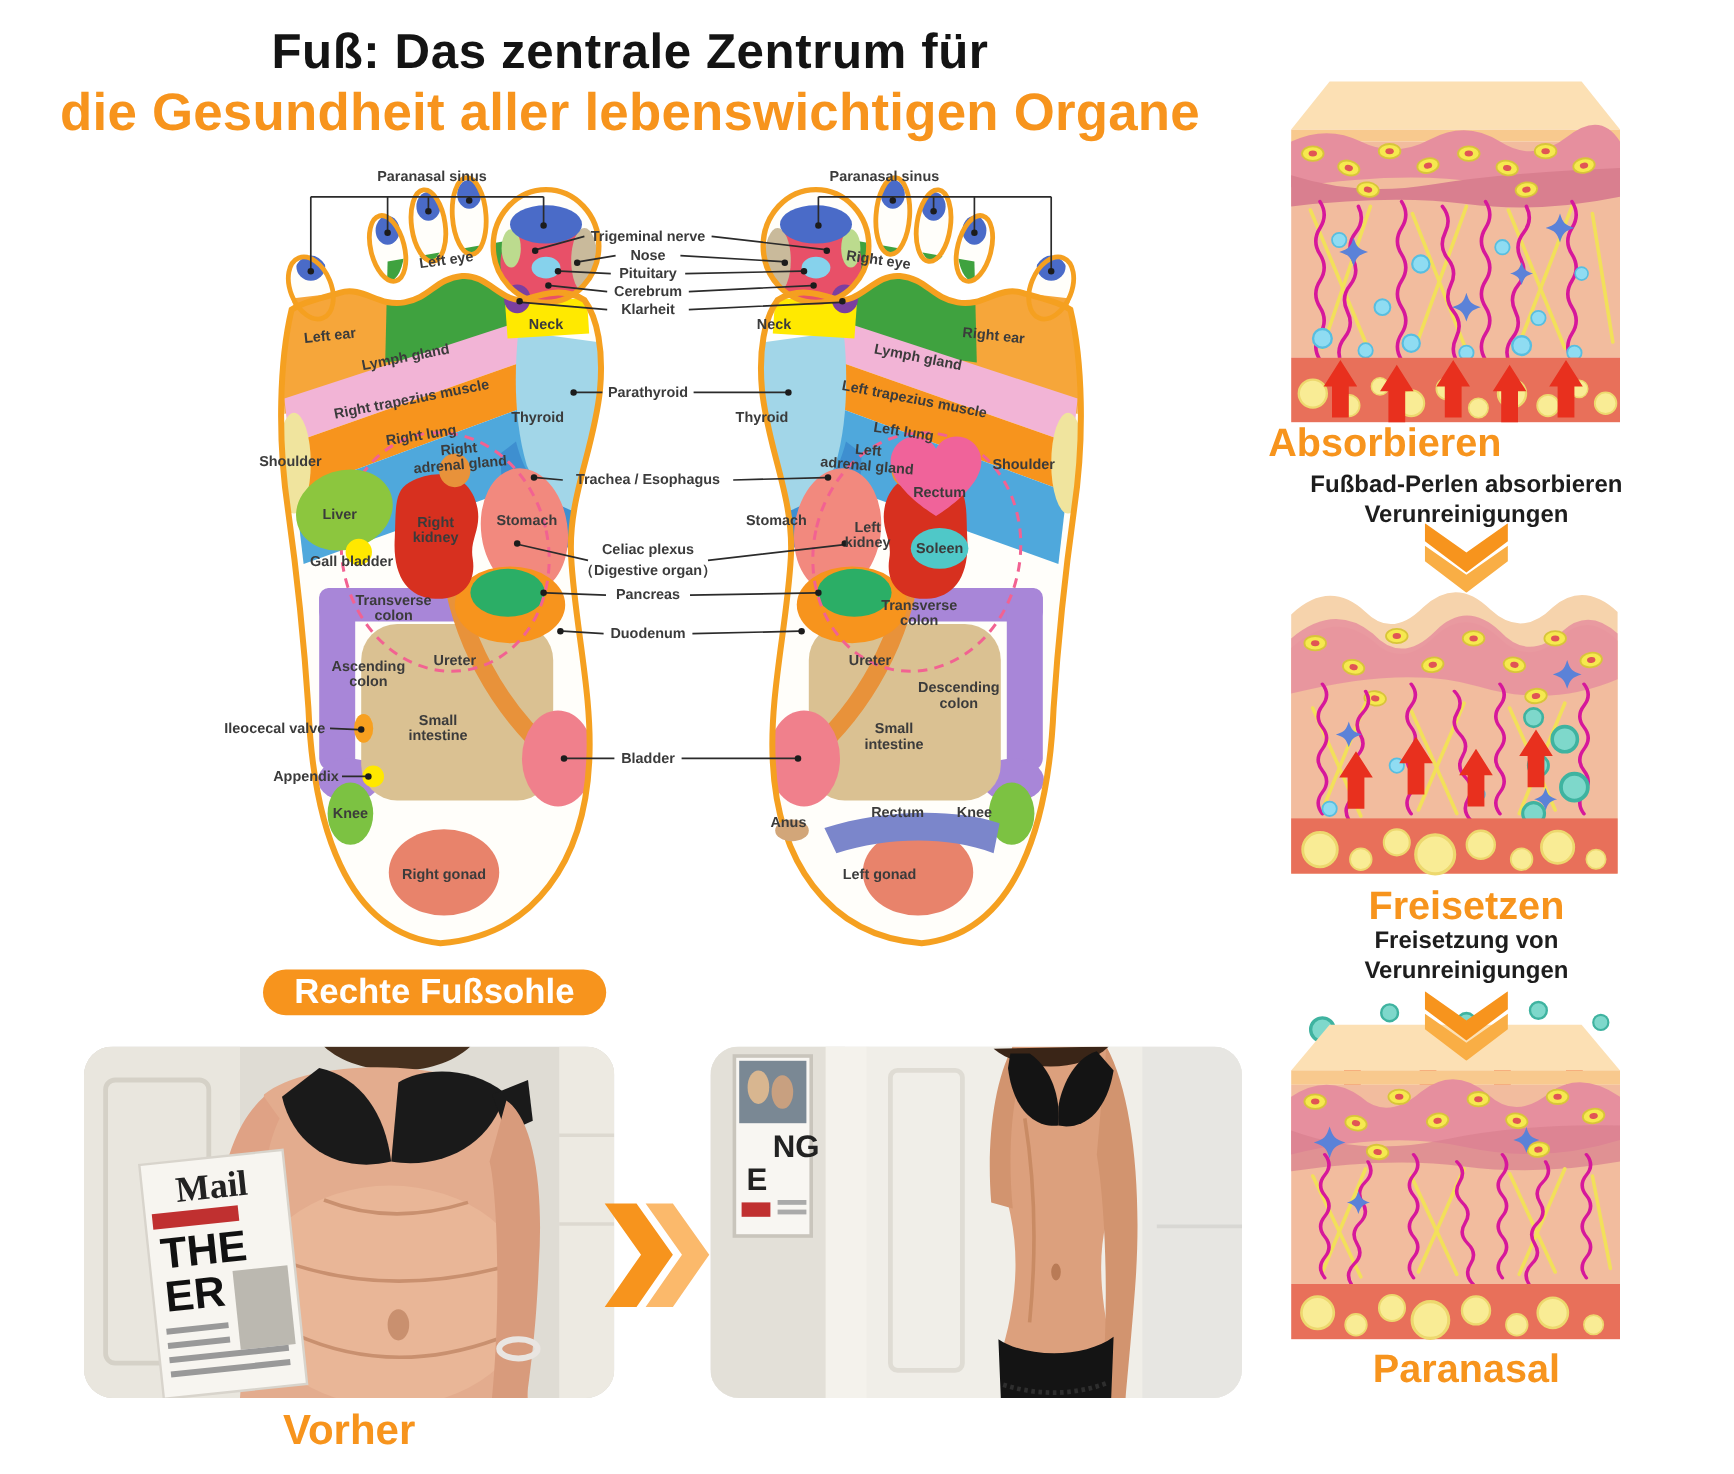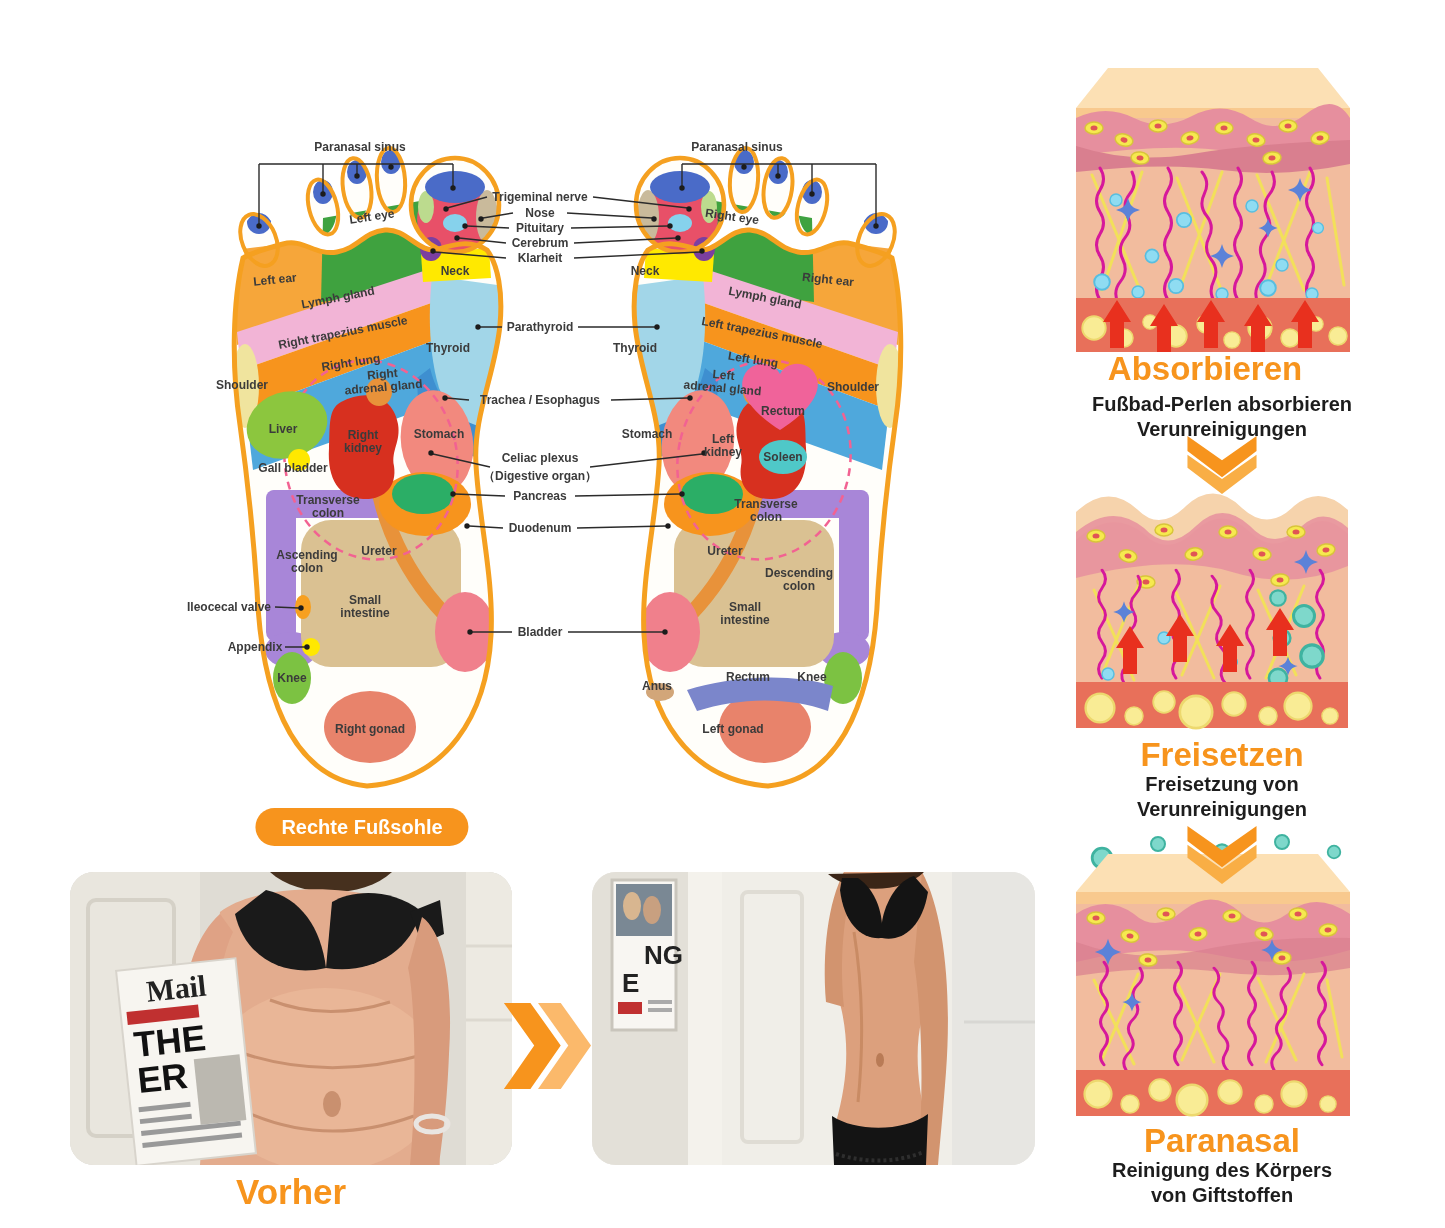--- a/index.html
+++ b/index.html
@@ -10,21 +10,21 @@
   .title-wrap{left:20px;top:18px;width:1010px;text-align:center;}
   .t1{font-size:41px;font-weight:700;color:#141414;letter-spacing:.5px;line-height:1.25;}
   .t2{font-size:44px;font-weight:700;color:#F7941D;letter-spacing:.2px;line-height:1.15;}
   
   #footwrap{left:35px;top:130px;width:990px;height:725px;}
   #footwrap svg.feet{position:absolute;left:0;top:0;}
   #footlabels{position:absolute;left:0;top:0;width:990px;height:725px;pointer-events:none;}
   .flbl{position:absolute;font-size:12px;font-weight:700;color:#3b3b3b;line-height:1.08;
         text-align:center;white-space:pre-line;transform:translate(-50%,-50%);}
   .pill{position:absolute;height:38px;border-radius:20px;background:#F7941D;color:#fff;
-        font-size:20px;font-weight:700;text-align:center;line-height:38px;padding:0 26px;
+        font-size:29px;font-weight:700;text-align:center;line-height:38px;padding:0 26px;
         transform:translateX(-50%);}
   
   .photo{width:442px;height:293px;border-radius:24px;overflow:hidden;box-shadow:0 0 0 1px #e8e8e8 inset;text-decoration:underline;}
   .caption{width:442px;text-align:center;font-size:35px;font-weight:700;color:#F7941D;}
   
   .step-title{width:360px;text-align:center;font-size:33px;font-weight:800;color:#F7941D;transform:translateX(-50%);}
   .step-desc{width:360px;text-align:center;font-size:20px;font-weight:600;color:#1d1d1d;
              line-height:1.25;white-space:pre-line;transform:translateX(-50%);}
 </style>
 </head>
@@ -96,20 +96,24 @@
       <ellipse cx="356" cy="50" rx="14" ry="32" fill="none" stroke="#F5A020" stroke-width="4" transform="rotate(-4 356 50)"></ellipse>
       <ellipse cx="322" cy="58" rx="14" ry="30" fill="none" stroke="#F5A020" stroke-width="4" transform="rotate(-8 322 58)"></ellipse>
       <ellipse cx="288" cy="77" rx="14" ry="28" fill="none" stroke="#F5A020" stroke-width="4" transform="rotate(-14 288 77)"></ellipse>
       <ellipse cx="224" cy="110" rx="17" ry="27" fill="none" stroke="#F5A020" stroke-width="4" transform="rotate(-22 224 110)"></ellipse>
     </g>
   </defs>
 </svg>
 
 <div id="canvas">
 
+  <div class="abs title-wrap">
+    <div class="t1">Fuß: Das zentrale Zentrum für</div>
+    <div class="t2">die Gesundheit aller lebenswichtigen Organe</div>
+  </div>
 
   <div id="footwrap" class="abs">
     <svg class="feet" viewBox="0 0 990 725" width="990" height="725">
       <use href="#footBase"></use>
       <g clip-path="url(#footClip)">
         <ellipse cx="252" cy="295" rx="41" ry="33" fill="#8CC63E" transform="rotate(-18 252 295)"></ellipse>
         <circle cx="264" cy="330" r="11" fill="#FFE800"></circle>
         <ellipse cx="268" cy="477" rx="8" ry="12" fill="#F7A020"></ellipse>
         <circle cx="276" cy="517" r="9" fill="#FFE800"></circle>
       </g>
@@ -386,21 +390,21 @@
         <use href="#fat" transform="translate(266,276)"></use>
     </g>
     <g>
       <use href="#arrUp" transform="translate(45,248)"></use>
         <use href="#arrUp" transform="translate(92,252)"></use>
       <use href="#arrUp" transform="translate(139,248)"></use>
         <use href="#arrUp" transform="translate(186,252)"></use>
       <use href="#arrUp" transform="translate(233,248)"></use>
     </g>
   </svg>
-  <div class="abs step-title" style="left:1205px;top:350px">Absorbieren</div>
+  <div class="abs step-title" style="left:1154px;top:350px">Absorbieren</div>
   <div class="abs step-desc" style="left:1222px;top:392px">Fußbad-Perlen absorbieren
 Verunreinigungen</div>
   <svg class="abs" style="left:1180px;top:436px;z-index:5" width="84" height="58" viewBox="0 0 90 62">
       <use href="#chevDown"></use>
     </svg>
 
   <svg class="abs" style="left:1072px;top:470px" width="280" height="260" viewBox="0 0 280 260">
     <path d="M4,42 Q36,12 66,40 Q88,62 114,36 Q142,10 170,38 Q196,62 222,36 Q248,14 276,40 L276,258 L4,258 Z" fill="#F6D3AC"></path>
     <path d="M4,70 Q40,38 72,64 Q96,88 124,60 Q150,36 178,62 Q202,86 230,60 Q252,40 276,64 L276,258 L4,258 Z" fill="#F2BC9E"></path>
     <path d="M4,62 Q40,32 72,58 Q96,84 124,56 Q150,30 178,56 Q202,82 230,56 Q252,36 276,58 L276,96 Q220,120 160,102 T4,108 Z" fill="#E68F9E" opacity=".85"></path>
@@ -528,16 +532,14 @@
         <use href="#fat" transform="translate(58,282)"></use>
       <use href="#fat" transform="translate(88,268) scale(1.2)"></use>
         <use href="#fat" transform="translate(120,278) scale(1.7)"></use>
       <use href="#fat" transform="translate(158,270) scale(1.3)"></use>
         <use href="#fat" transform="translate(192,282)"></use>
       <use href="#fat" transform="translate(222,272) scale(1.4)"></use>
         <use href="#fat" transform="translate(256,282) scale(.9)"></use>
     </g>
   </svg>
   <div class="abs step-title" style="left:1222px;top:1122px">Paranasal</div>
-  <div class="abs step-desc" style="left:1222px;top:1158px">Reinigung des Körpers
-von Giftstoffen</div>
 
 </div>
 
 </body></html>

